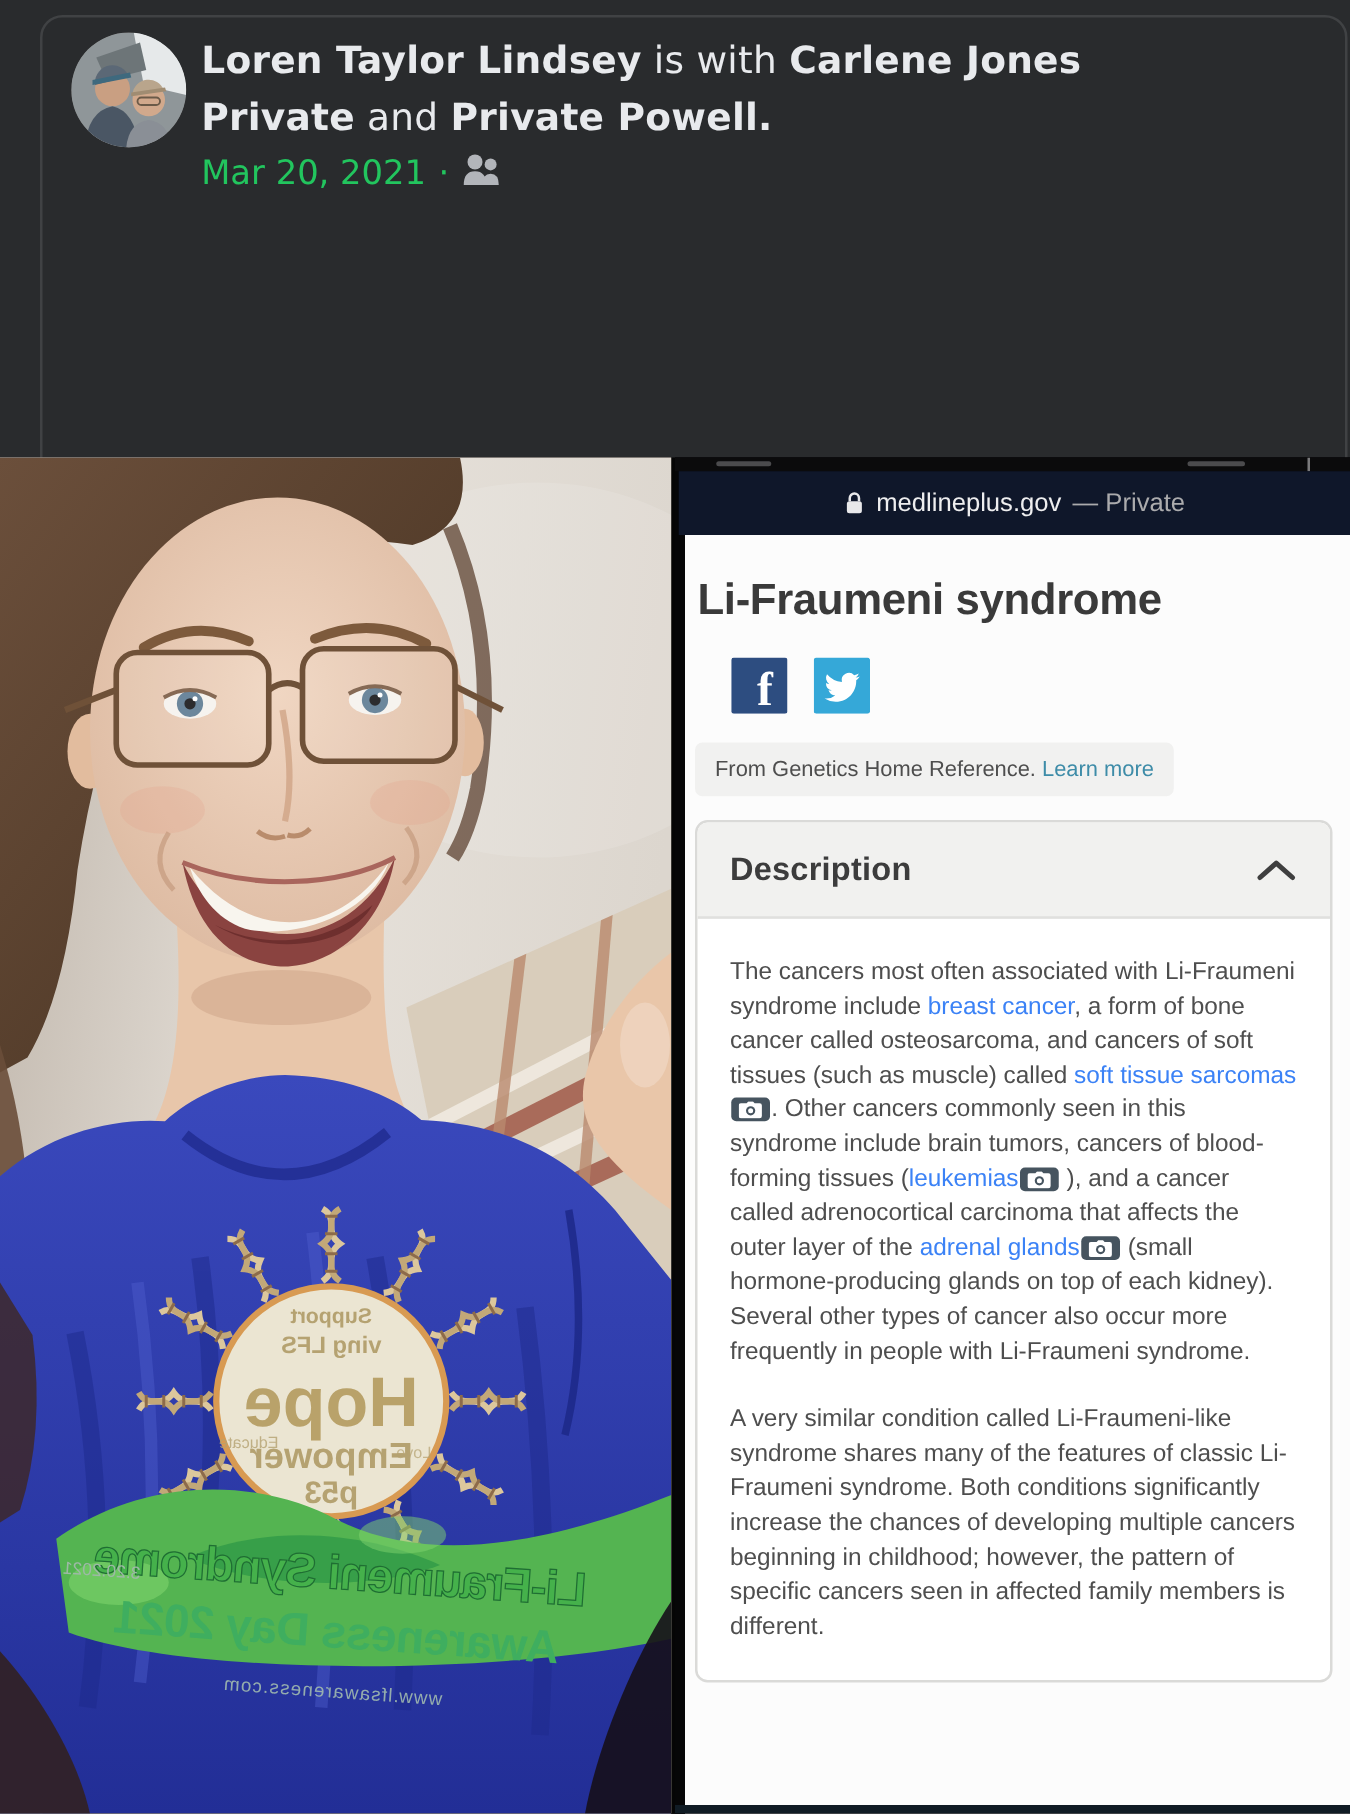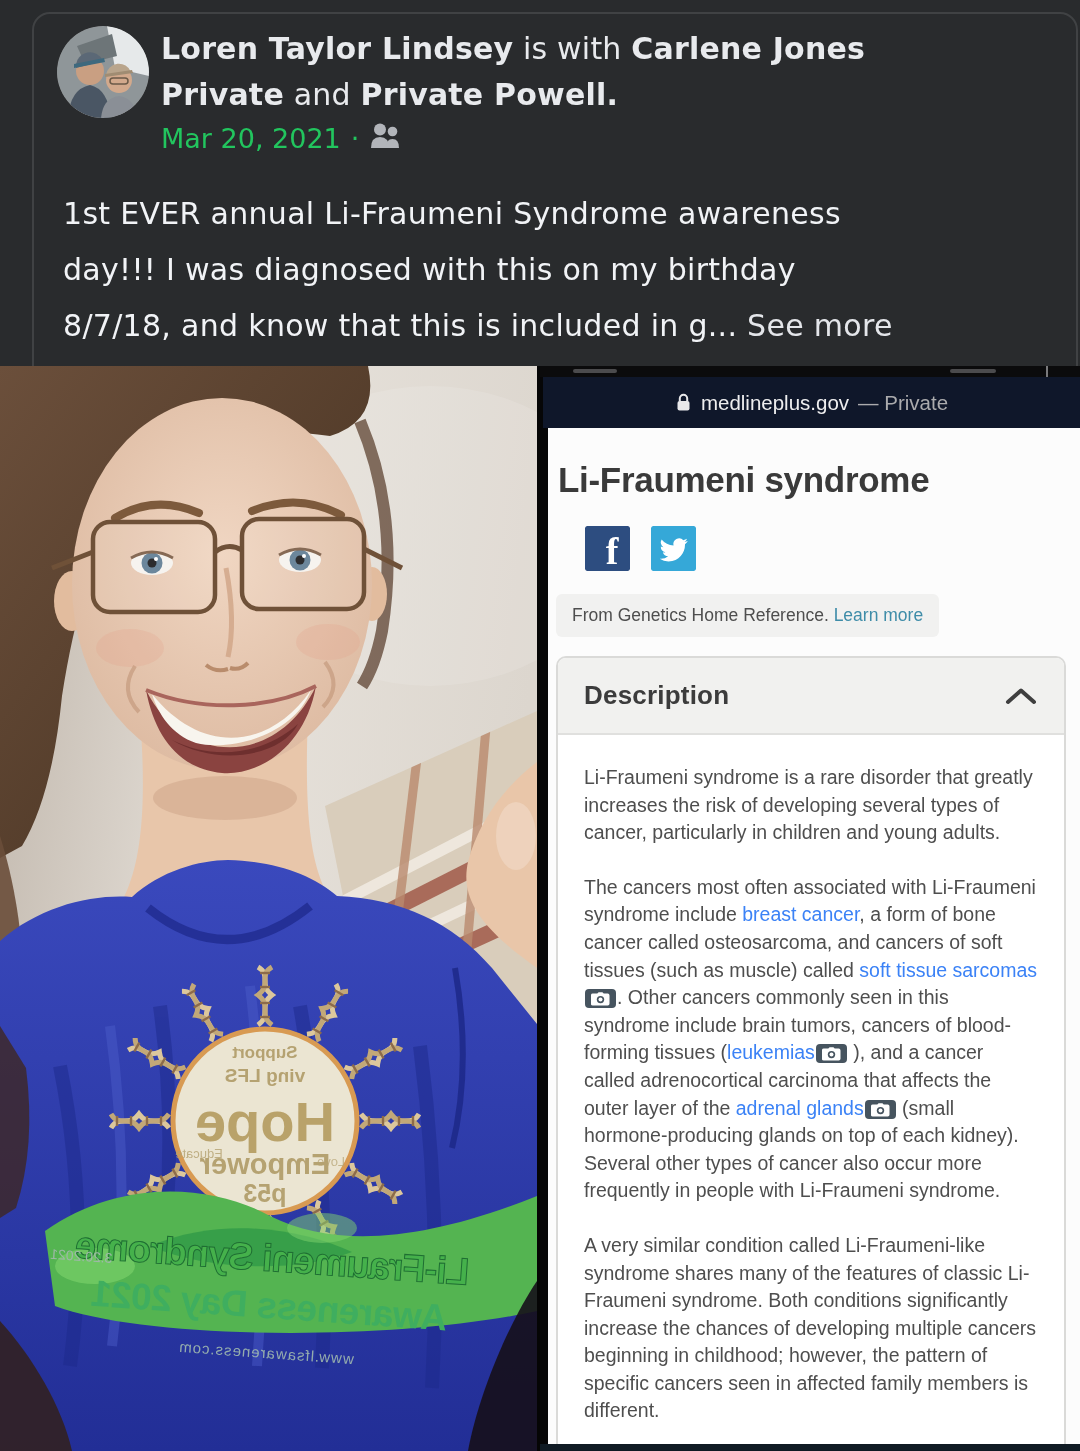--- a/index.html
+++ b/index.html
@@ -97,25 +97,20 @@
         <g fill="#b2b5ba">
           <circle cx="11" cy="8.5" r="6"></circle>
           <path d="M2,27 q0,-11 9,-11 q9,0 9,11 z"></path>
           <circle cx="23.5" cy="10.5" r="4.8"></circle>
           <path d="M17,27 q0,-9 6.5,-9 q6.5,0 6.5,9 z"></path>
         </g>
       </svg>
     </span>
   </div>
 
-  <div class="post-body">
-    <div><span>1st EVER annual Li-Fraumeni Syndrome awareness</span></div>
-    <div><span>day!!! I was diagnosed with this on my birthday</span></div>
-    <div><span>8/7/18, and know that this is included in g... </span><span class="seg-seemore">See more</span></div>
-  </div>
 
   <div class="photos">
 
     <figure class="photo-left" style="margin:0">
       <svg width="537" height="1085" viewBox="0 0 537 1085">
         <defs>
           <linearGradient id="wallG" x1="0" y1="0" x2="1" y2="0.25">
             <stop offset="0" stop-color="#bfb5aa"></stop>
               <stop offset="0.5" stop-color="#e6e1da"></stop>
             <stop offset="1" stop-color="#dcd6ce"></stop>
@@ -328,21 +323,20 @@
         <div class="note"><span>From Genetics Home Reference. </span><span class="learn">Learn more</span></div>
 
         <section class="card expanded">
           <div class="card-head">
             <span class="card-label">Description</span>
             <svg class="chev" width="34" height="20" viewBox="0 0 34 20">
               <path d="M4,16 L17,4.5 L30,16" stroke="#3f3f3f" stroke-width="4" fill="none" stroke-linecap="round" stroke-linejoin="round"></path>
             </svg>
           </div>
           <div class="card-body">
-            <p>Li-Fraumeni syndrome is a rare disorder that greatly increases the risk of developing several types of cancer, particularly in children and young adults.</p>
             <p><span>The cancers most often associated with Li-Fraumeni syndrome include </span><span class="seg-link">breast cancer</span><span>, a form of bone cancer called osteosarcoma, and cancers of soft tissues (such as muscle) called </span><span class="seg-link">soft tissue sarcomas</span><span class="cam-badge"><svg width="19" height="14" viewBox="0 0 19 14">
                     <path d="M6.3,1.6 L7.6,0.2 h3.8 l1.3,1.4 h4 a1.8,1.8 0 0 1 1.8,1.8 v8.4 a1.8,1.8 0 0 1 -1.8,1.8 h-15 a1.8,1.8 0 0 1 -1.8,-1.8 v-8.4 a1.8,1.8 0 0 1 1.8,-1.8 z" fill="#fff"></path>
                     <circle cx="9.5" cy="7.6" r="3.7" fill="#46545f"></circle>
                     <circle cx="9.5" cy="7.6" r="2" fill="#fff"></circle>
                   </svg></span><span>. Other cancers commonly seen in this syndrome include brain tumors, cancers of blood-forming tissues (</span><span class="seg-link">leukemias</span><span class="cam-badge"><svg width="19" height="14" viewBox="0 0 19 14">
                     <path d="M6.3,1.6 L7.6,0.2 h3.8 l1.3,1.4 h4 a1.8,1.8 0 0 1 1.8,1.8 v8.4 a1.8,1.8 0 0 1 -1.8,1.8 h-15 a1.8,1.8 0 0 1 -1.8,-1.8 v-8.4 a1.8,1.8 0 0 1 1.8,-1.8 z" fill="#fff"></path>
                     <circle cx="9.5" cy="7.6" r="3.7" fill="#46545f"></circle>
                     <circle cx="9.5" cy="7.6" r="2" fill="#fff"></circle>
                   </svg></span><span> ), and a cancer called adrenocortical carcinoma that affects the outer layer of the </span><span class="seg-link">adrenal glands</span><span class="cam-badge"><svg width="19" height="14" viewBox="0 0 19 14">
                     <path d="M6.3,1.6 L7.6,0.2 h3.8 l1.3,1.4 h4 a1.8,1.8 0 0 1 1.8,1.8 v8.4 a1.8,1.8 0 0 1 -1.8,1.8 h-15 a1.8,1.8 0 0 1 -1.8,-1.8 v-8.4 a1.8,1.8 0 0 1 1.8,-1.8 z" fill="#fff"></path>

